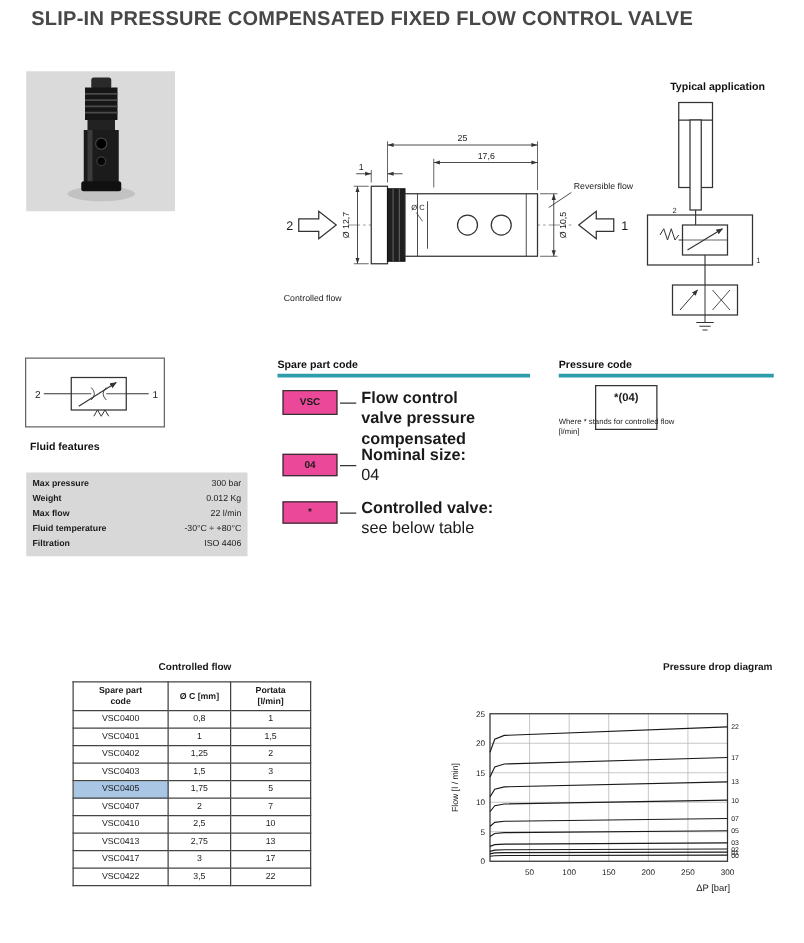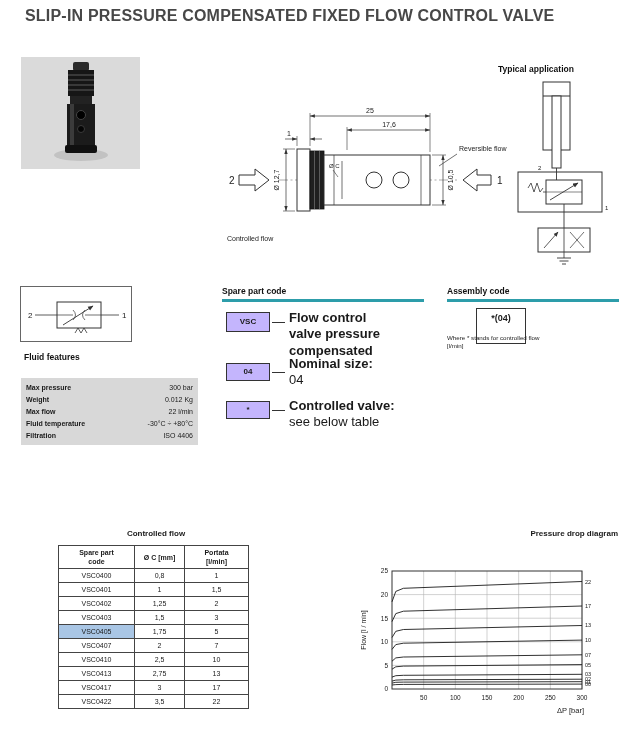--- a/index.html
+++ b/index.html
@@ -5,21 +5,21 @@
   *{margin:0;padding:0;box-sizing:border-box}
   html,body{width:643px;height:754px}
   body{position:relative;background:#fff;font-family:"Liberation Sans",sans-serif;color:#1a1a1a;overflow:hidden}
   .abs{position:absolute}
   svg text{font-family:"Liberation Sans",sans-serif;fill:#1a1a1a}
   .t6{font-size:6px}.t7{font-size:7px}.t8{font-size:8px}.t10{font-size:10px}
   .page-title{left:25px;top:7px;width:600px;font-size:16px;font-weight:bold;color:#474747;letter-spacing:.2px}
   .photo{left:21px;top:57px;width:119px;height:112px;background:#dadada}
   .sec-head{font-size:8.5px;font-weight:bold;color:#111}
   .hrule{height:2.5px;background:#2d9daa}
-  .code-box{width:44px;border:1px solid #333;background:#c4b5fd;text-align:center;font-weight:bold;font-size:8px;line-height:18px}
+  .code-box{width:44px;border:1px solid #333;background:#ec4899;text-align:center;font-weight:bold;font-size:8px;line-height:18px}
   .dash{width:13px;border-top:1px solid #333}
   .desc{width:110px;font-size:13px;line-height:1.25}
   .desc-bold{font-weight:bold}
   .mf{left:21px;top:378px;width:177px;background:#d8d8d8;padding:3px 0;font-size:7px}
   .mf-row{display:flex;justify-content:space-between;padding:2.6px 5px}
   .mf-label{font-weight:bold}
   .sym-box{left:20px;top:286px;width:112px;height:56px;border:1px solid #666;background:#fff}
   .cf-head{left:58px;top:529px;width:196px;text-align:center;font-size:8px;font-weight:bold}
   .cf-table{left:58px;top:545px;border-collapse:collapse;font-size:7px;background:#fff}
   .cf-table th,.cf-table td{border:1px solid #444;text-align:center;padding:3px 4px}
@@ -105,21 +105,21 @@
 
   <polygon points="266,75 252,75 252,69 238,80 252,91 252,85 266,85" fill="#fff" stroke="#333" stroke-width="1"></polygon>
   <text x="272" y="84" class="t10">1</text>
 
   <text x="234" y="51" class="t7">Reversible flow</text>
   <line x1="232" y1="54" x2="214" y2="66" stroke="#333" stroke-width="0.7"></line>
 
   <text x="2" y="141" class="t7">Controlled flow</text>
 </svg>
 
-<div class="abs sec-head" style="left:498px;top:64px;width:130px;text-align:left">Typical application</div>
+<div class="abs sec-head" style="left:482px;top:64px;width:130px;text-align:right">Typical application</div>
 <svg class="abs" style="left:498px;top:76px" width="130" height="198" viewBox="0 0 130 198">
   <defs>
     <marker id="ah2" markerWidth="7" markerHeight="7" refX="5.5" refY="3" orient="auto">
       <path d="M0,0.5 L6,3 L0,5.5 z" fill="#333"></path>
     </marker>
   </defs>
   <rect x="45" y="6" width="27" height="68" fill="#fff" stroke="#333" stroke-width="1"></rect>
   <line x1="45" y1="20" x2="72" y2="20" stroke="#333" stroke-width="1"></line>
   <rect x="54" y="20" width="9" height="72" fill="#fff" stroke="#333" stroke-width="1"></rect>
   <line x1="58.5" y1="92" x2="58.5" y2="104" stroke="#333" stroke-width="0.9"></line>
@@ -202,21 +202,21 @@
   <div>04</div>
 </div>
 
 <div class="abs code-box" style="left:226px;top:401px;height:18px;line-height:16px">*</div>
 <div class="abs dash" style="left:272px;top:410px"></div>
 <div class="abs desc" style="left:289px;top:398px">
   <div class="desc-bold">Controlled valve:</div>
   <div>see below table</div>
 </div>
 
-<div class="abs sec-head" style="left:447px;top:286px">Assembly code</div>
+<div class="abs sec-head" style="left:447px;top:286px">Pressure code</div>
 <div class="abs hrule" style="left:447px;top:299px;width:172px"></div>
 <div class="abs asm-box">*(04)</div>
 <div class="abs asm-note">Where * stands for controlled flow [l/min]</div>
 
 <div class="abs cf-head">Controlled flow</div>
 <table class="abs cf-table">
   <thead>
       <tr>
         <th>Spare part
 code</th>

